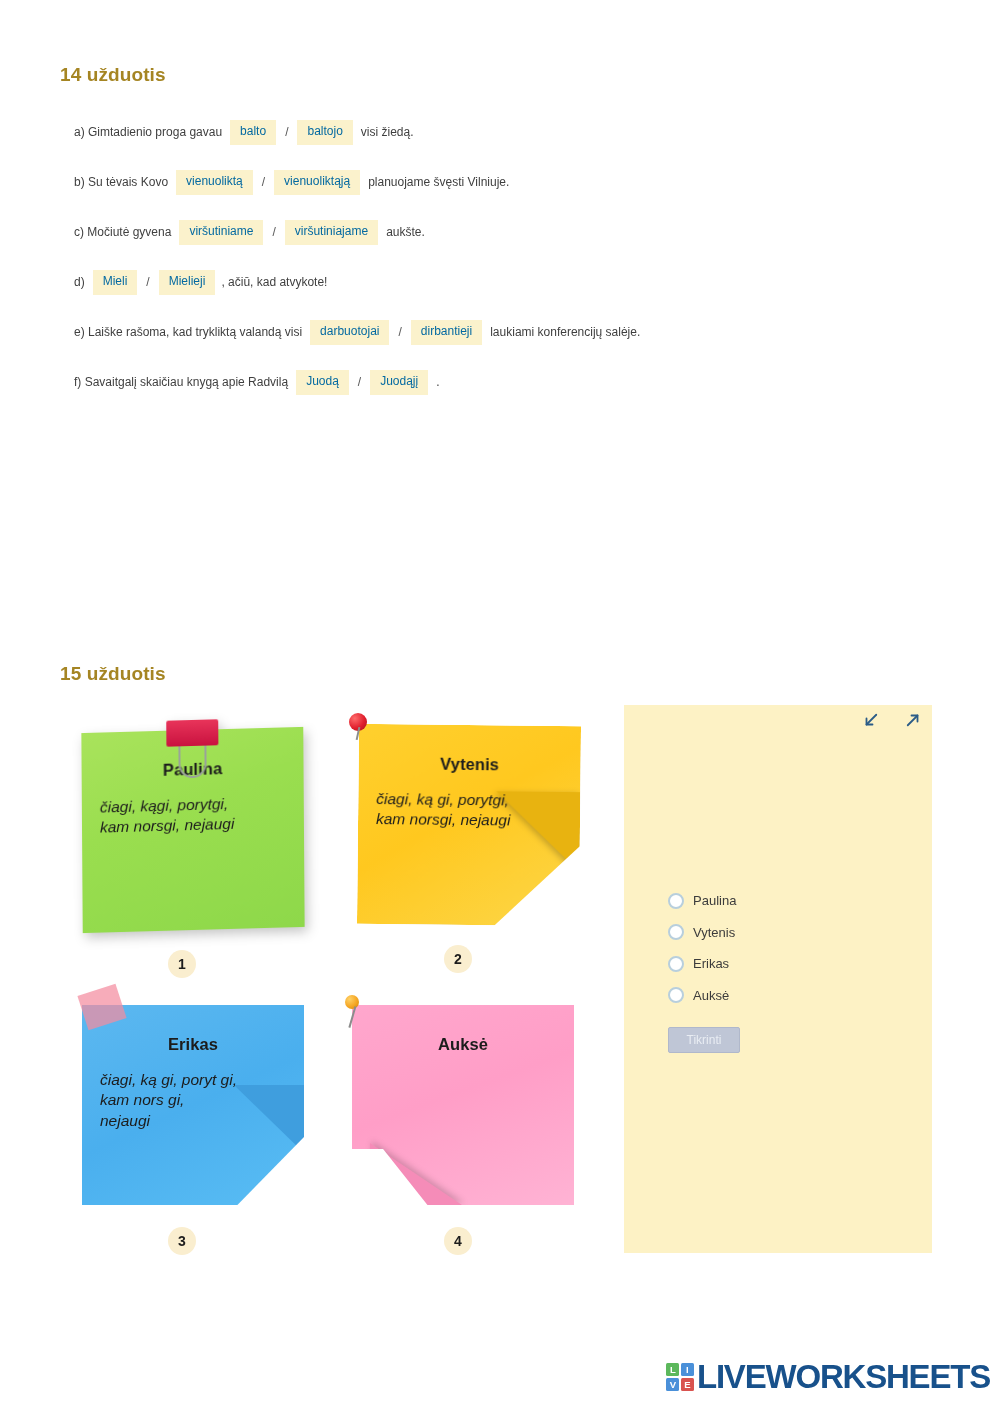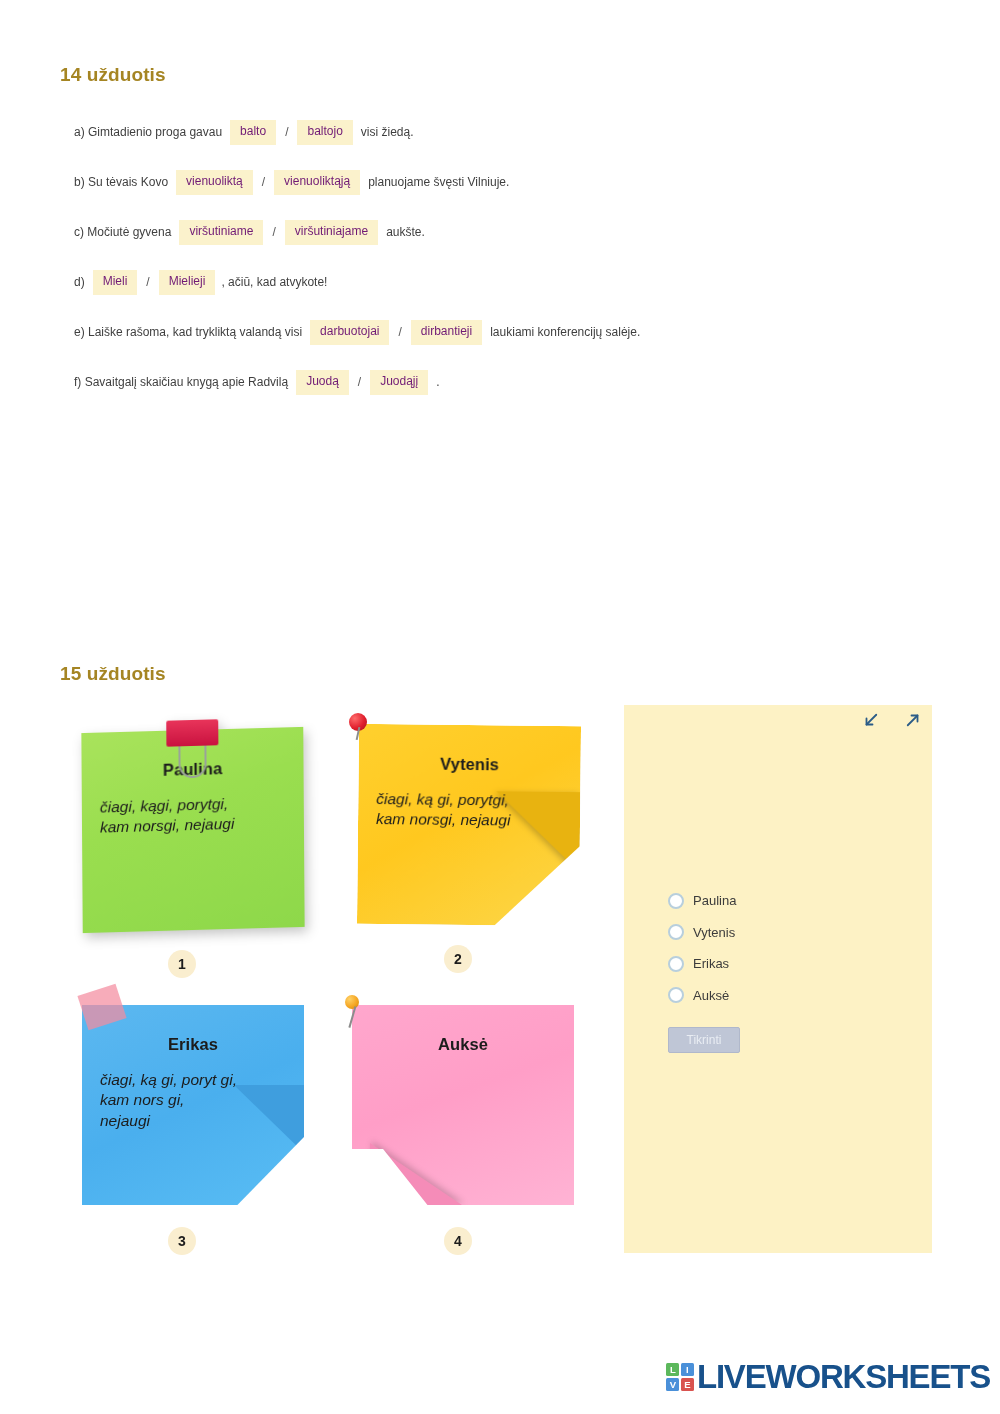--- a/index.html
+++ b/index.html
@@ -39,21 +39,21 @@
     display:flex; align-items:center; flex-wrap:nowrap;
     white-space:pre;
     height:41px;
   }
   .qline .pre, .qline .post{ white-space:pre; }
   .hl{
     background:#fbf2cc;
     padding:5px 10px 6px 10px;
     display:inline-block;
     line-height:1.15;
-    color:#701a75;
+    color:#0369a1;
   }
   .sep{ padding:0 9px; color:#555; }
 
   
   .notes-area{
     position:absolute; left:0; top:700px; width:1000px; height:570px;
   }
   .note-cell{ position:absolute; }
 
   .note{

